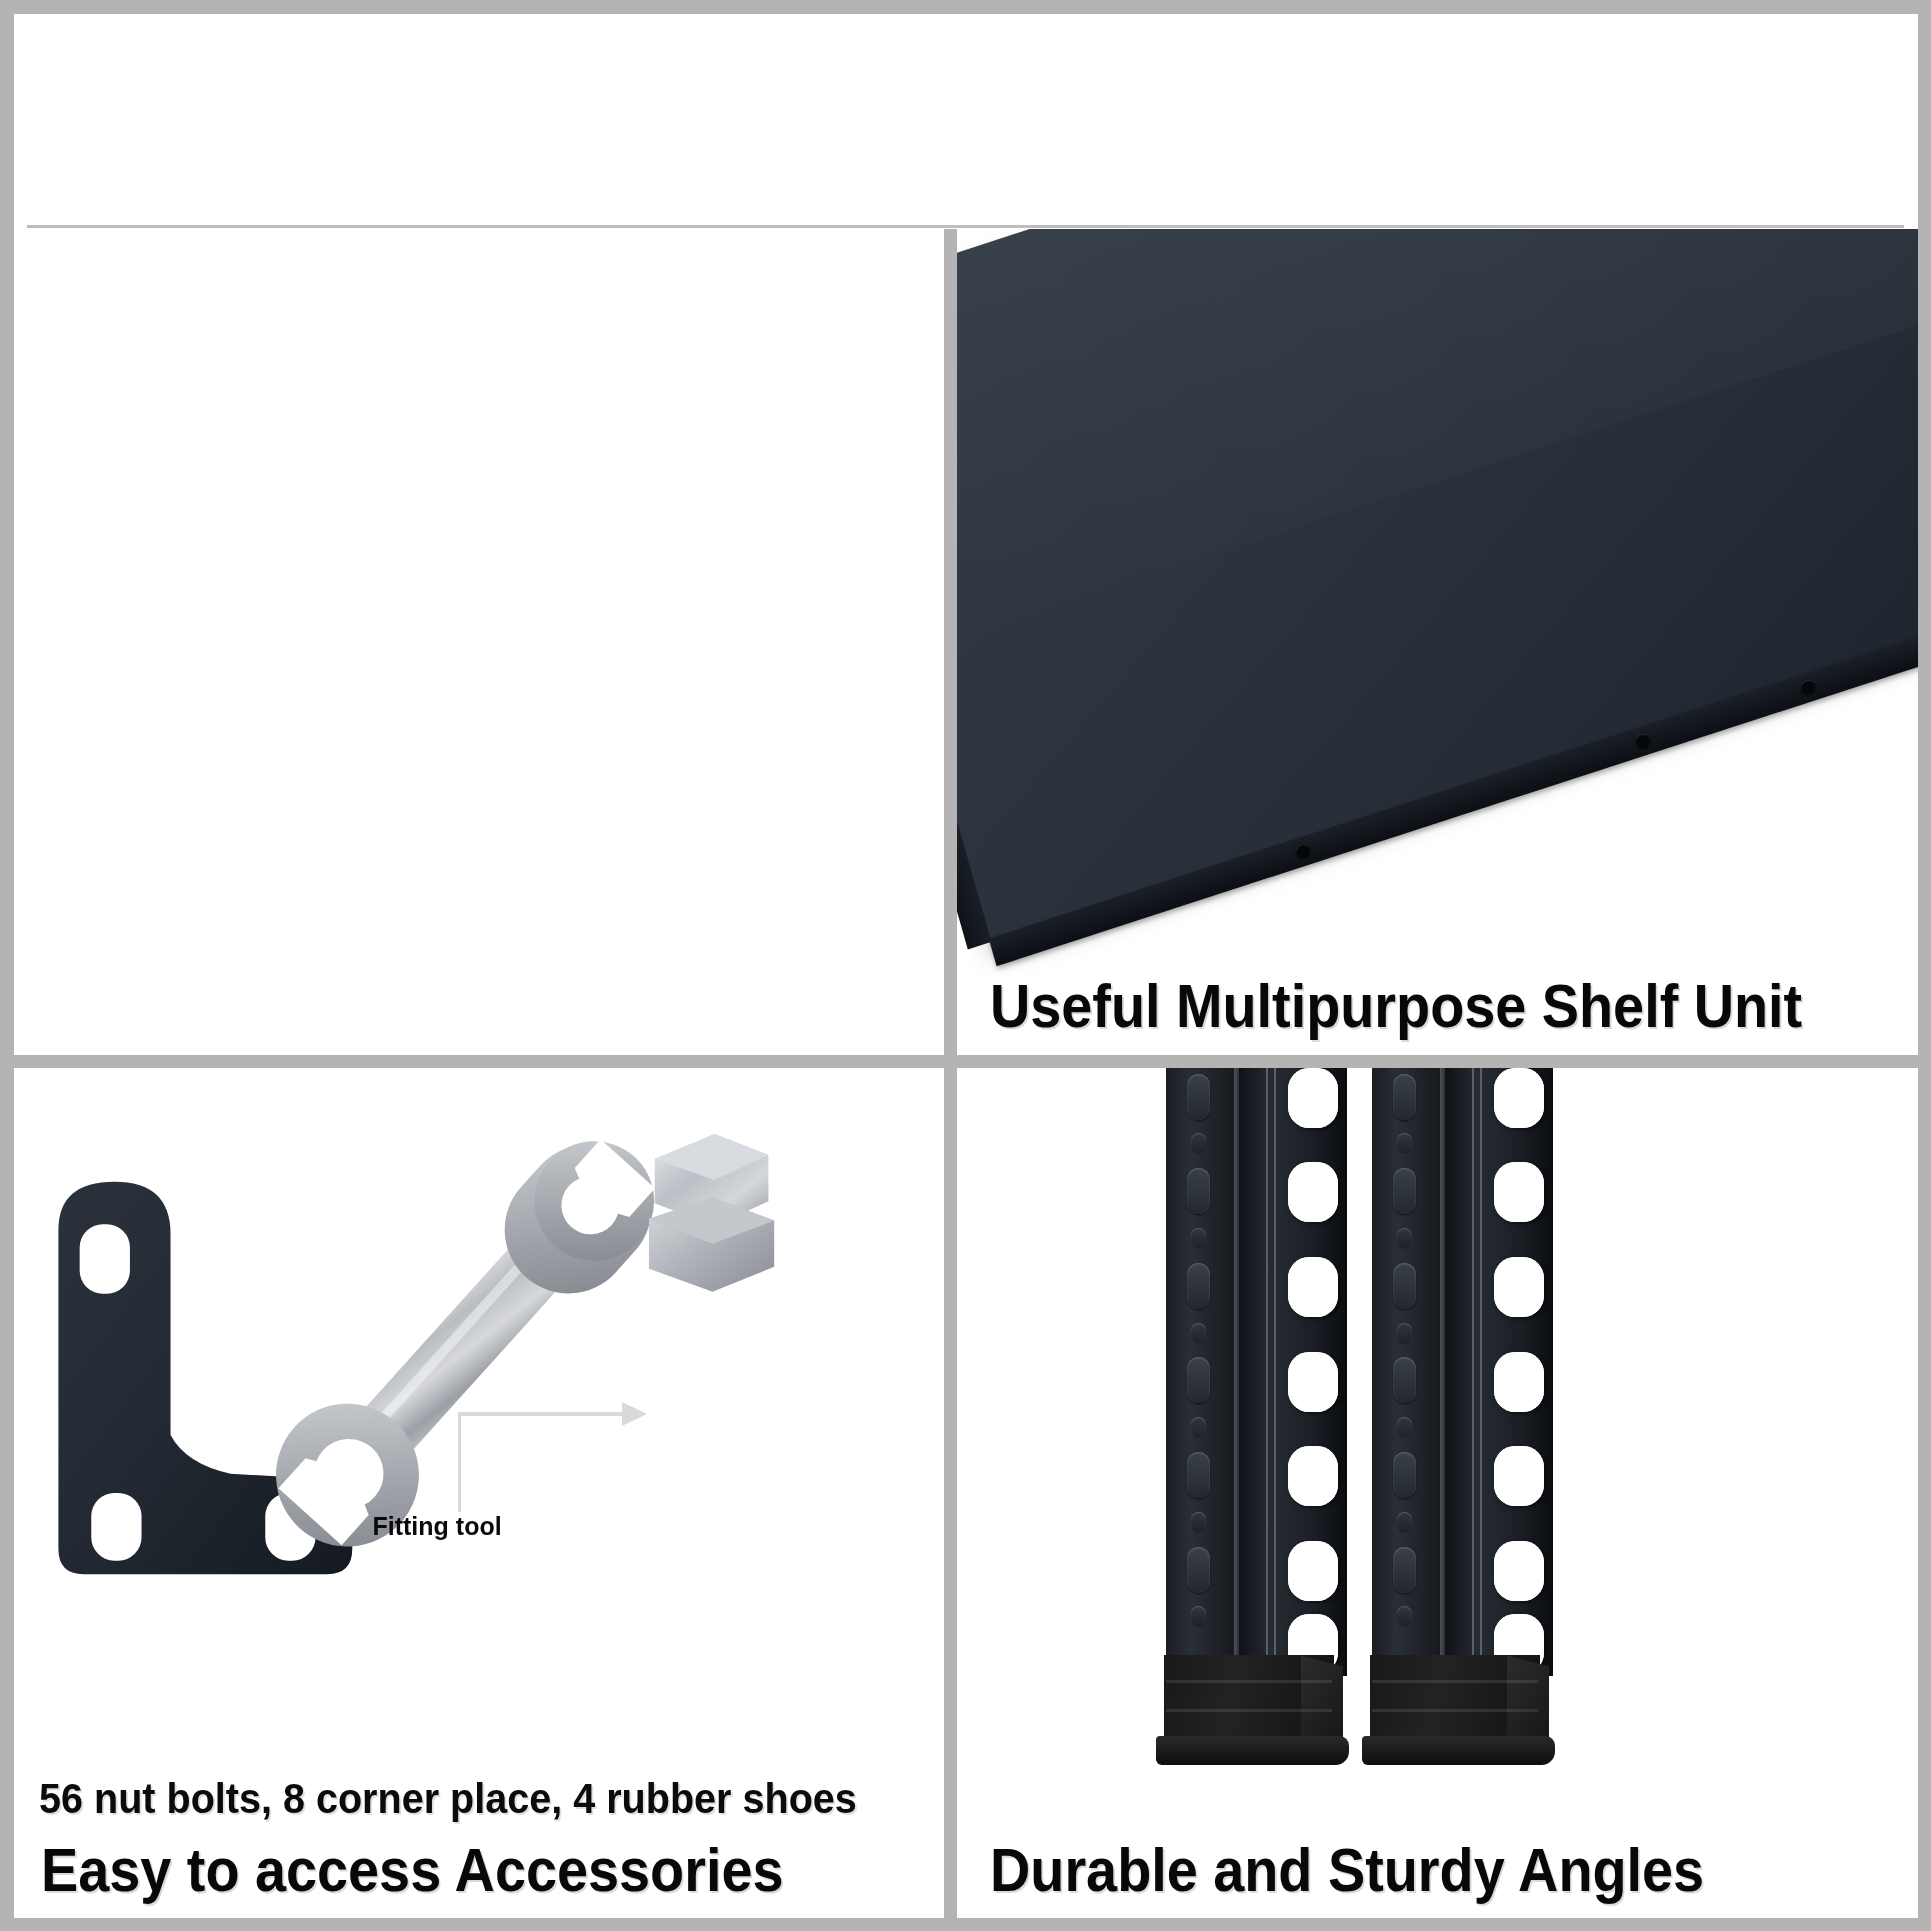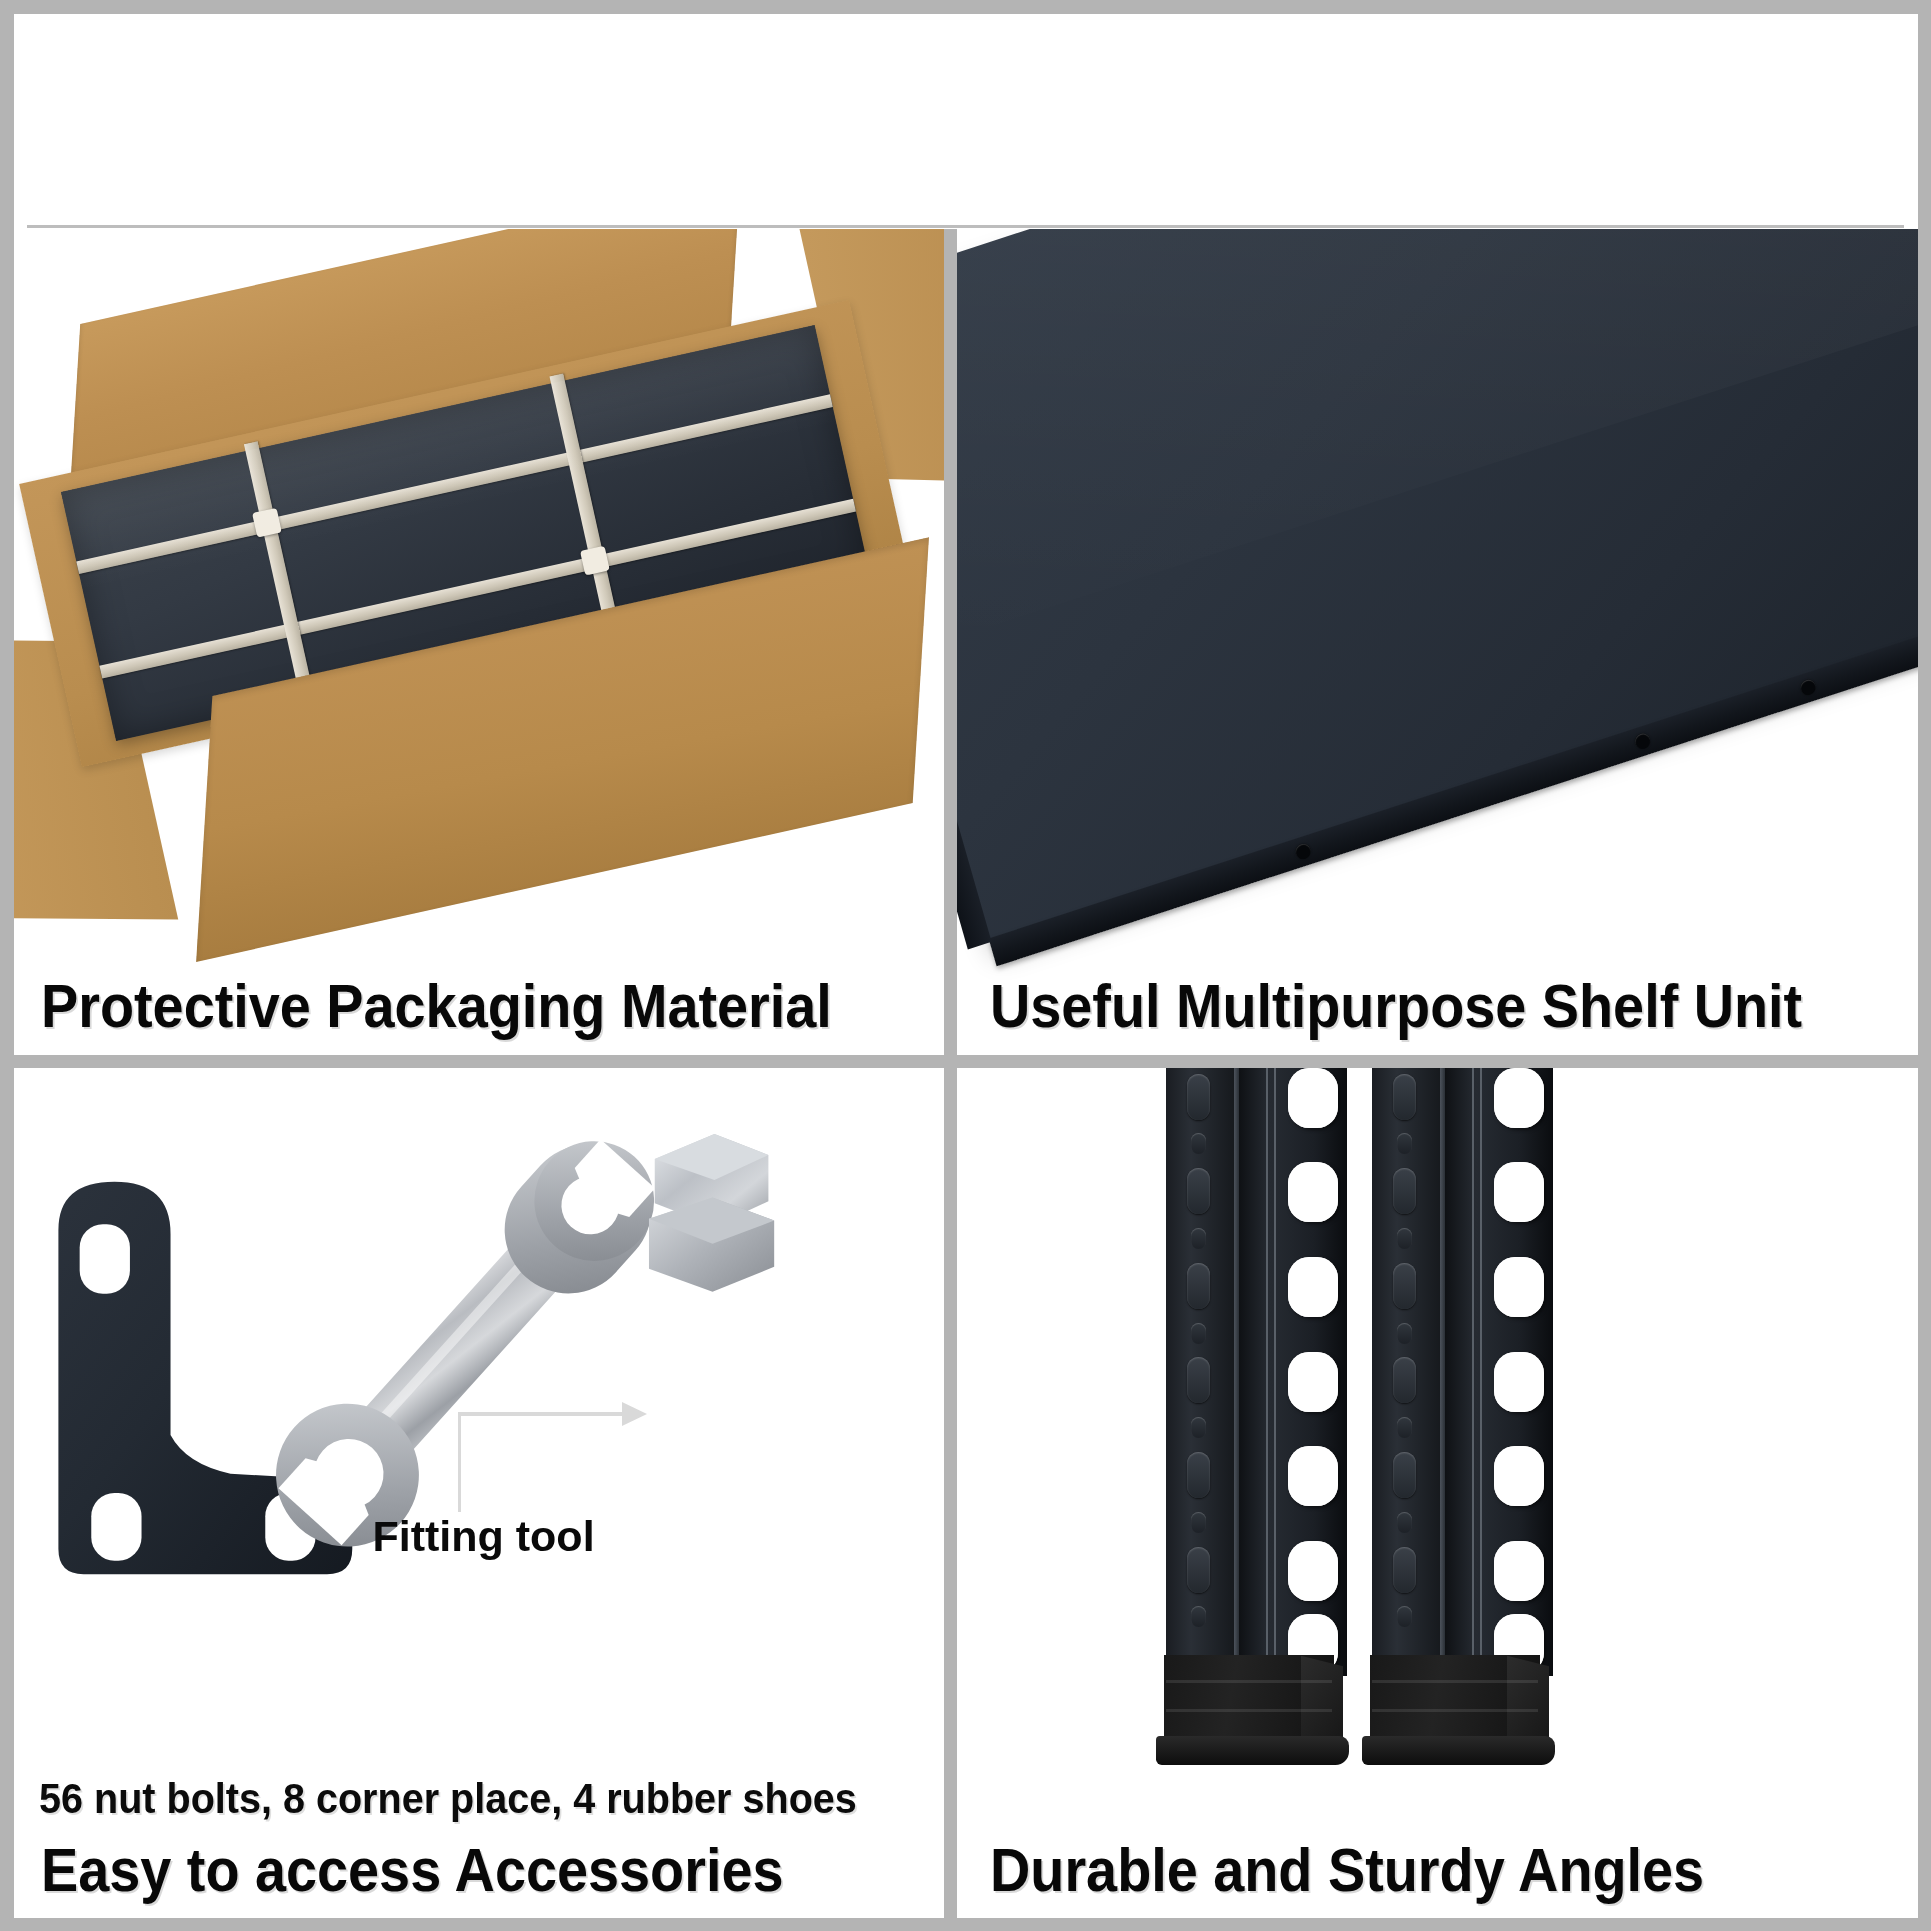--- a/index.html
+++ b/index.html
@@ -277,21 +277,21 @@
   .callout-arrow {
     position:absolute; left:164px; top:-1.9px;
     width:0; height:0;
     border-top:12.6px solid transparent;
     border-bottom:12.6px solid transparent;
     border-left:25px solid #d9d9d9;
   }
   .callout-label {
     position:absolute; left:-85px; top:108px;
     font-family:"Liberation Sans", sans-serif;
-    font-weight:700; font-size:43px; color:#0a0a0a;
+    font-weight:700; font-size:25px; color:#0a0a0a;
     white-space:nowrap;
   }
 
   
   .post-stage { position:absolute; left:0; top:0; width:961px; height:714px; }
   .post {
     position: absolute;
     top: -9.7px;
     width: 182px;
     height: 676px;
@@ -372,41 +372,20 @@
 </head>
 <body>
 
 <div class="page">
   <div class="inner">
 
     <div class="title-rule"></div>
 
     <div class="grid">
 
-      <div class="panel p1">
-        <div class="carton-stage">
-          <div class="carton-wrap">
-            <div class="flap-rear"></div>
-            <div class="flap-right"></div>
-            <div class="flap-left"></div>
-            <div class="carton-body">
-              <div class="bundle">
-                <div class="strap-h" style="top:71px;"></div>
-                <div class="strap-h" style="top:178px;"></div>
-                <div class="strap-v" style="left:189px;"></div>
-                <div class="strap-v" style="left:502px;"></div>
-                <div class="knot" style="left:182px; top:62px;"></div>
-                <div class="knot" style="left:494px; top:170px;"></div>
-              </div>
-            </div>
-            <div class="flap-front"></div>
-          </div>
-        </div>
-        <div class="caption">Protective Packaging Material</div>
-      </div>
 
       <div class="vdiv"></div>
 
       <div class="panel p2">
         <div class="shelf-stage">
           <div class="shelf-board">
             <div class="shelf-lip">
               <div class="shelf-hole" style="left:319px; top:6.8px;"></div>
               <div class="shelf-hole" style="left:676px; top:6.8px;"></div>
               <div class="shelf-hole" style="left:850px; top:6.8px;"></div>

